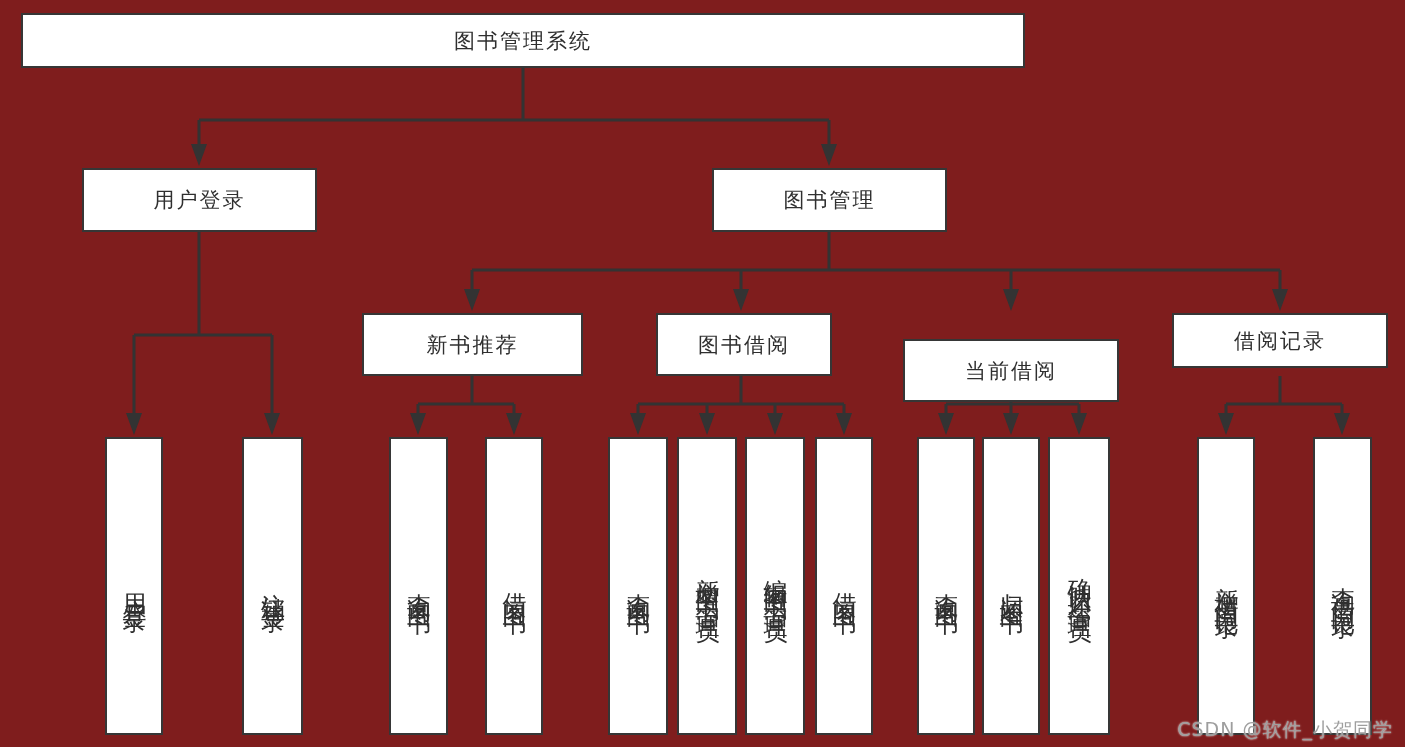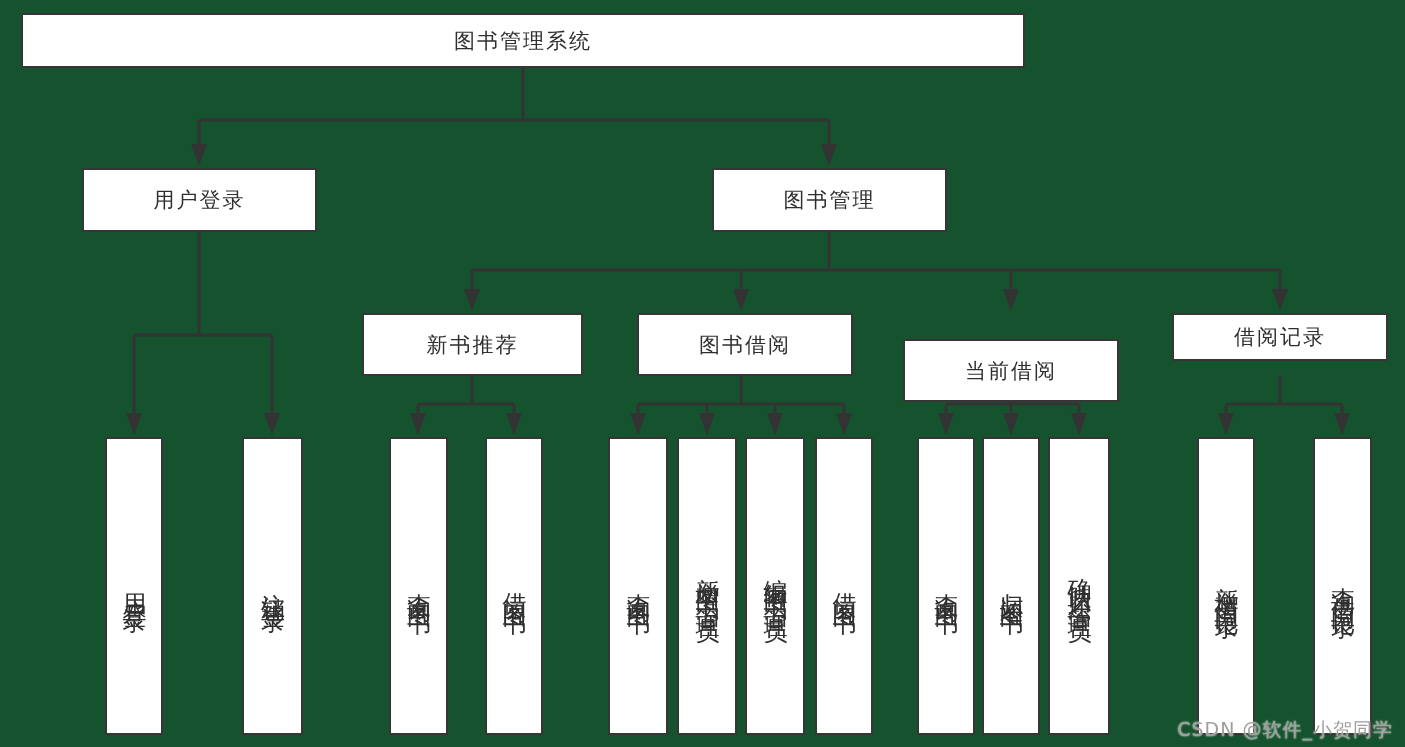--- a/index.html
+++ b/index.html
@@ -1,20 +1,20 @@
 <!DOCTYPE html>
 <html><head>
 <meta charset="utf-8">
 <style>
   html, body { margin: 0; padding: 0; background: #ffffff; }
   .canvas {
     position: relative;
     width: 1405px;
     height: 747px;
-    background: #14532d;
+    background: #7f1d1d;
     overflow: hidden;
     font-family: "DejaVu Sans", "Liberation Sans", sans-serif;
   }
   .connectors {
     position: absolute;
     left: 0; top: 0;
     width: 1405px; height: 747px;
   }
   .box {
     position: absolute;
@@ -90,27 +90,27 @@
   <div class="box h" style="left:82px; top:168px; width:235px; height:64px;">
     <span>用户登录</span>
   </div>
   <div class="box h" style="left:362px; top:313px; width:221px; height:63px;">
     <span>新书推荐</span>
   </div>
 
   <div class="box h" style="left:712px; top:168px; width:235px; height:64px;">
     <span>图书管理</span>
   </div>
-  <div class="box h" style="left:637px; top:313px; width:216px; height:63px;">
+  <div class="box h" style="left:656px; top:313px; width:176px; height:63px;">
     <span>图书借阅</span>
   </div>
   <div class="box h" style="left:903px; top:313px; width:216px; height:63px;margin-top:26px;">
     <span>当前借阅</span>
   </div>
-  <div class="box h" style="left:1172px; top:313px; width:216px; height:48px;">
+  <div class="box h" style="left:1172px; top:313px; width:216px; height:55px;">
     <span>借阅记录</span>
   </div>
 
   <div class="box v" style="left:105px; top:437px; width:58px; height:298px;">
     <span>用户登录</span>
   </div>
   <div class="box v" style="left:242px; top:437px; width:61px; height:298px;">
     <span>注销登录</span>
   </div>
 

